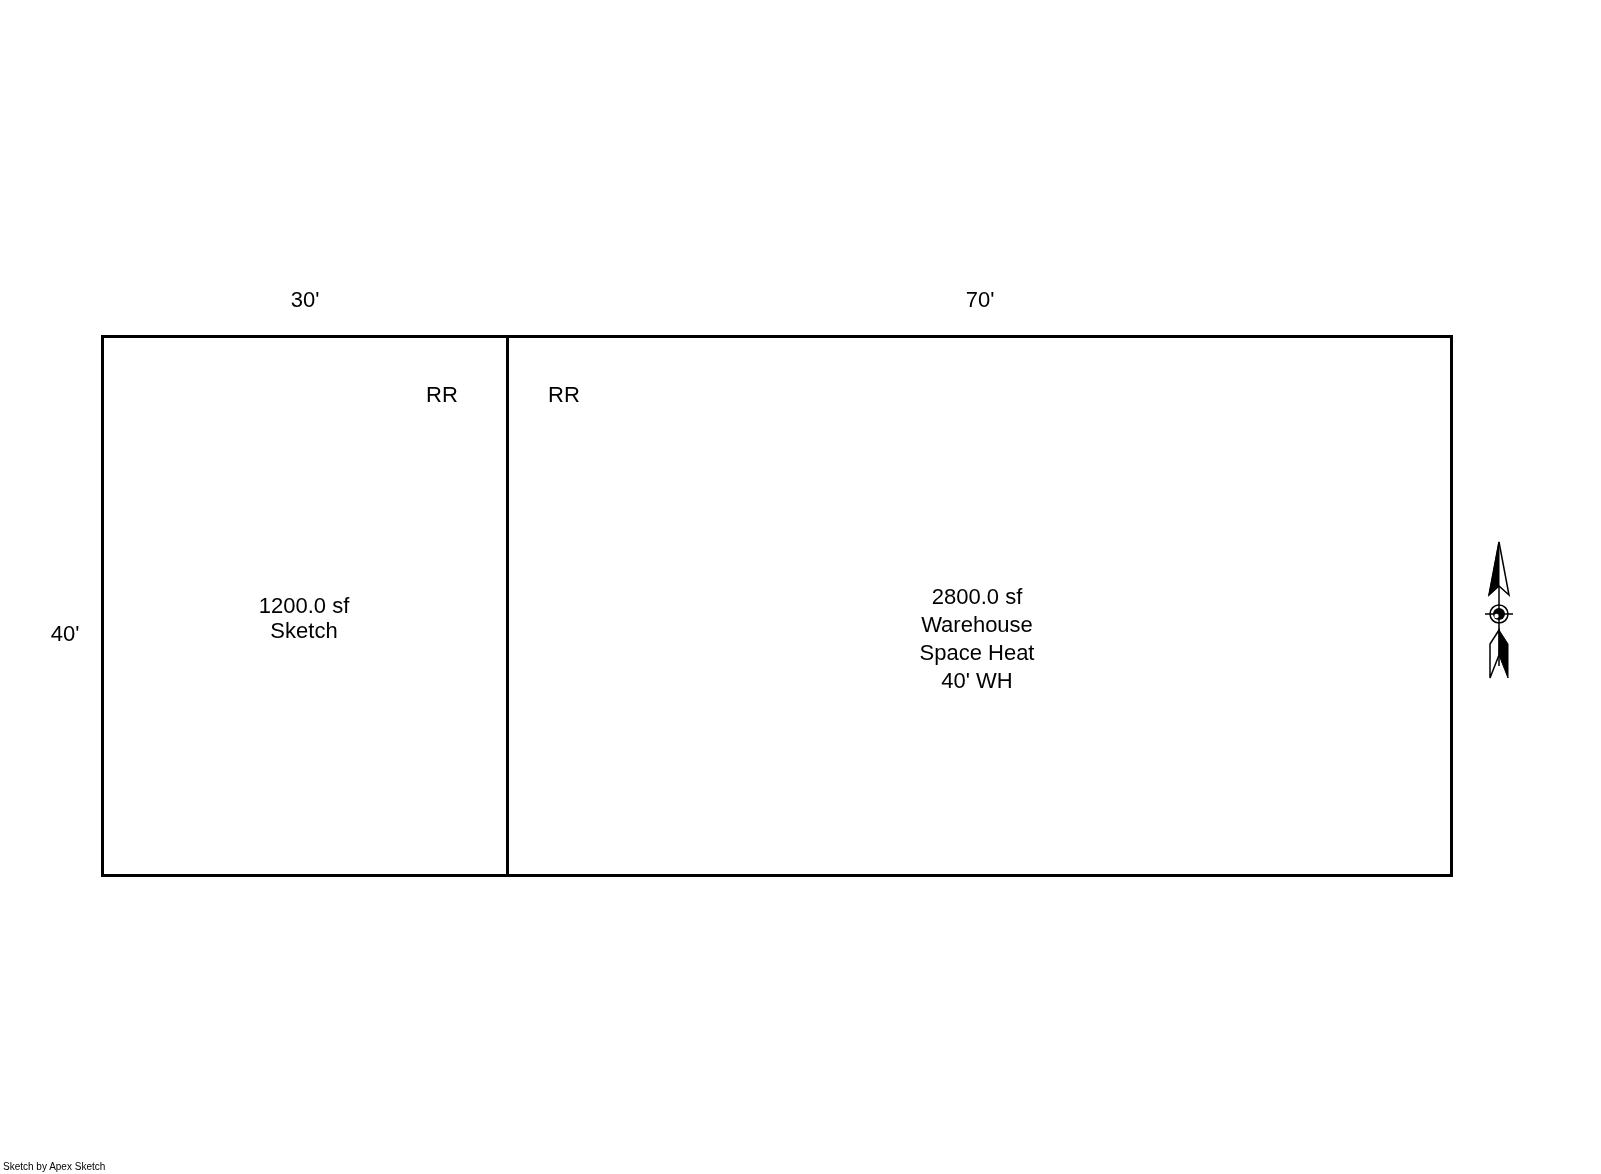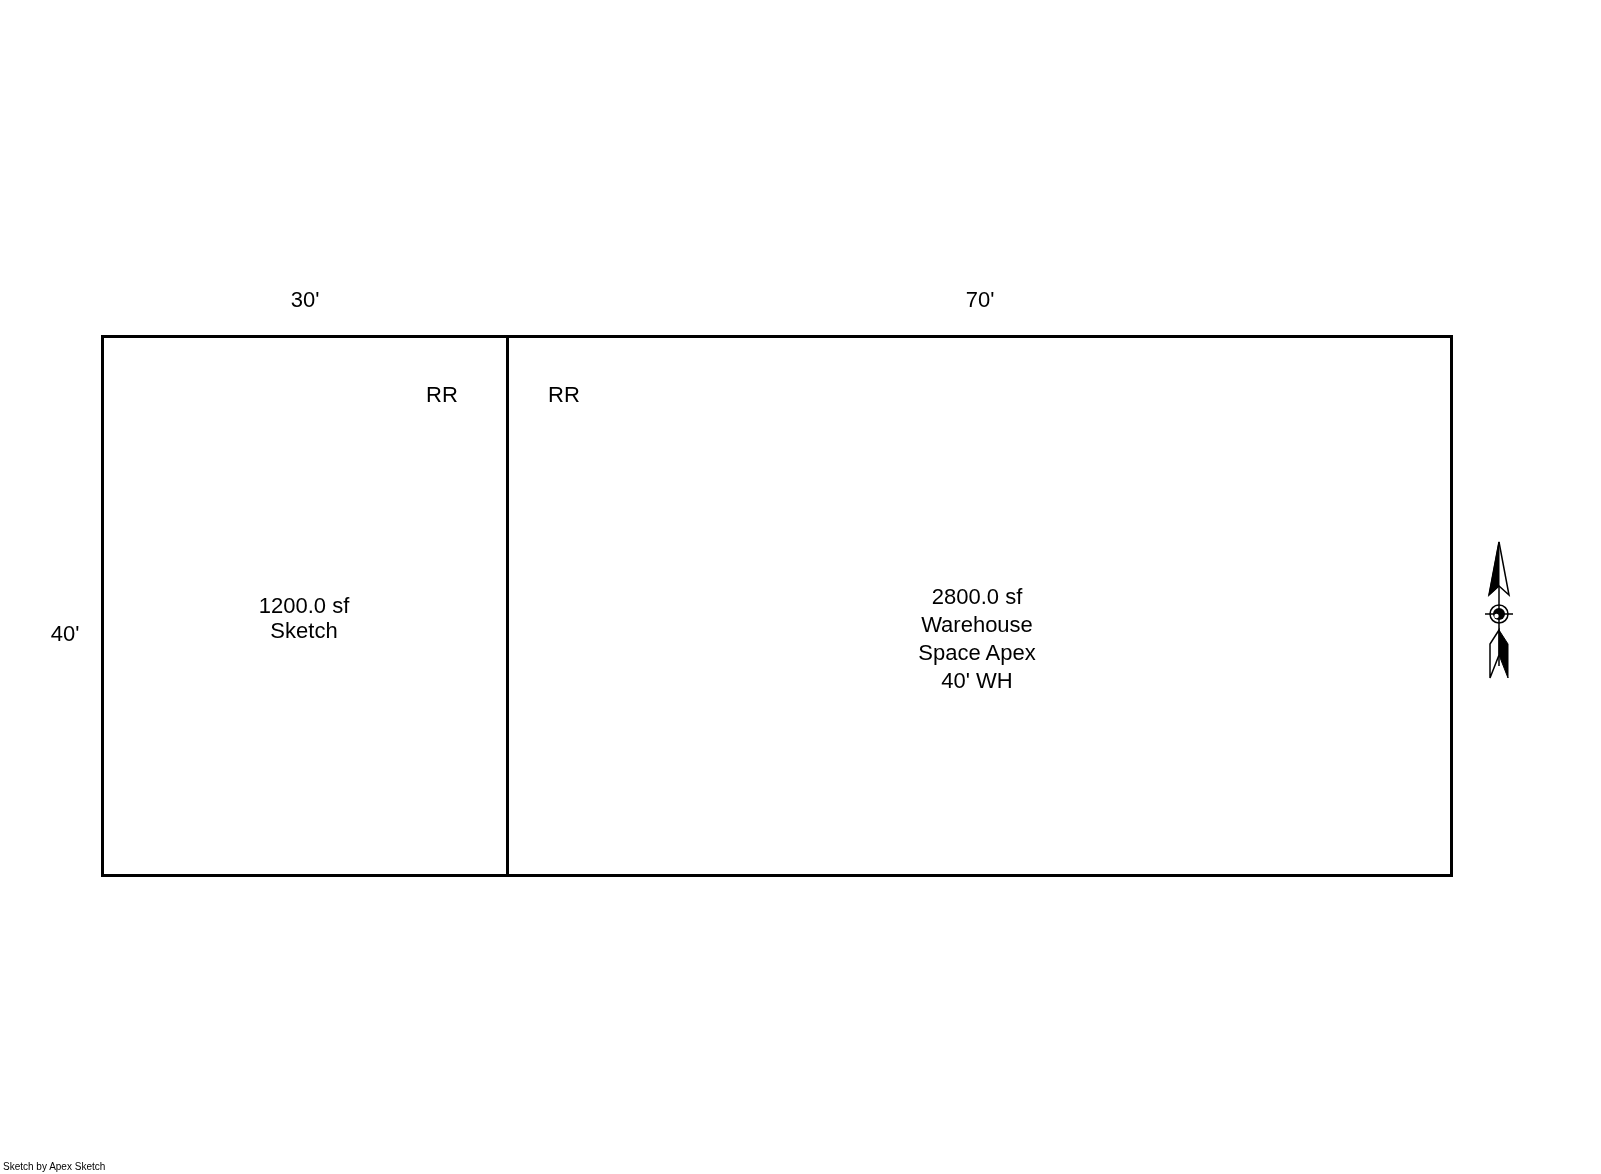--- a/index.html
+++ b/index.html
@@ -82,21 +82,21 @@
   <div class="txt" style="left:564px; top:395px;">RR</div>
 
   <div class="area-block office-block">
     <div>1200.0 sf</div>
     <div>Sketch</div>
   </div>
 
   <div class="area-block warehouse-block">
     <div>2800.0 sf</div>
     <div>Warehouse</div>
-    <div>Space Apex</div>
+    <div>Space Heat</div>
     <div>40' WH</div>
   </div>
 
   <svg class="north-arrow" viewBox="0 0 44 140" xmlns="http://www.w3.org/2000/svg">
 
     <line x1="22" y1="42" x2="22" y2="125" stroke="#000" stroke-width="1.5"></line>
 
     <polygon points="22,1 32,54 22,45 12,54" fill="#fff" stroke="#000" stroke-width="1.5" stroke-linejoin="miter"></polygon>
     <polygon points="22,1 22,45 12,54" fill="#000" stroke="#000" stroke-width="1"></polygon>
 

